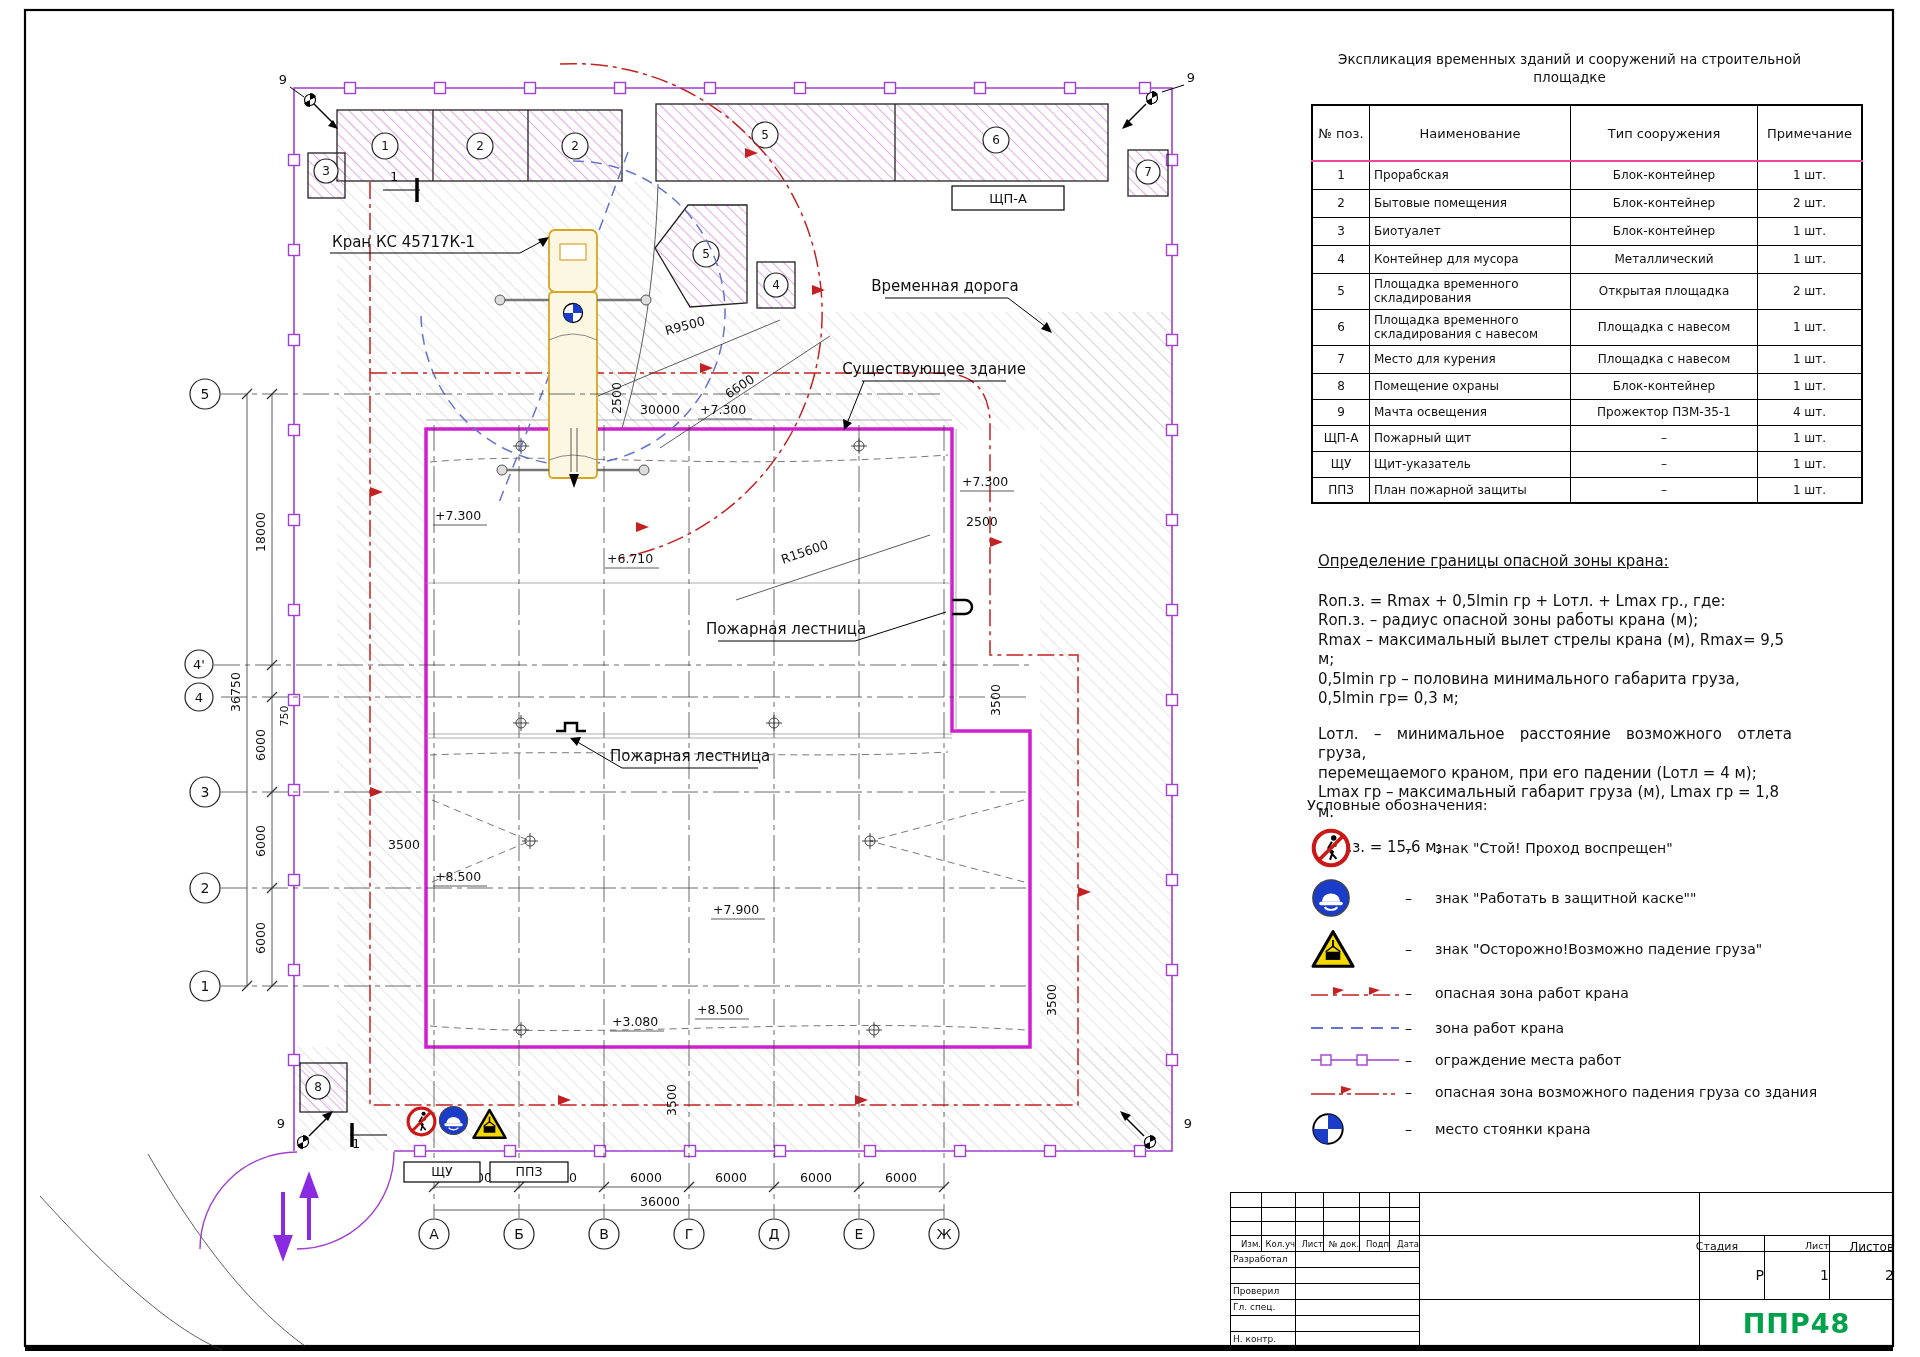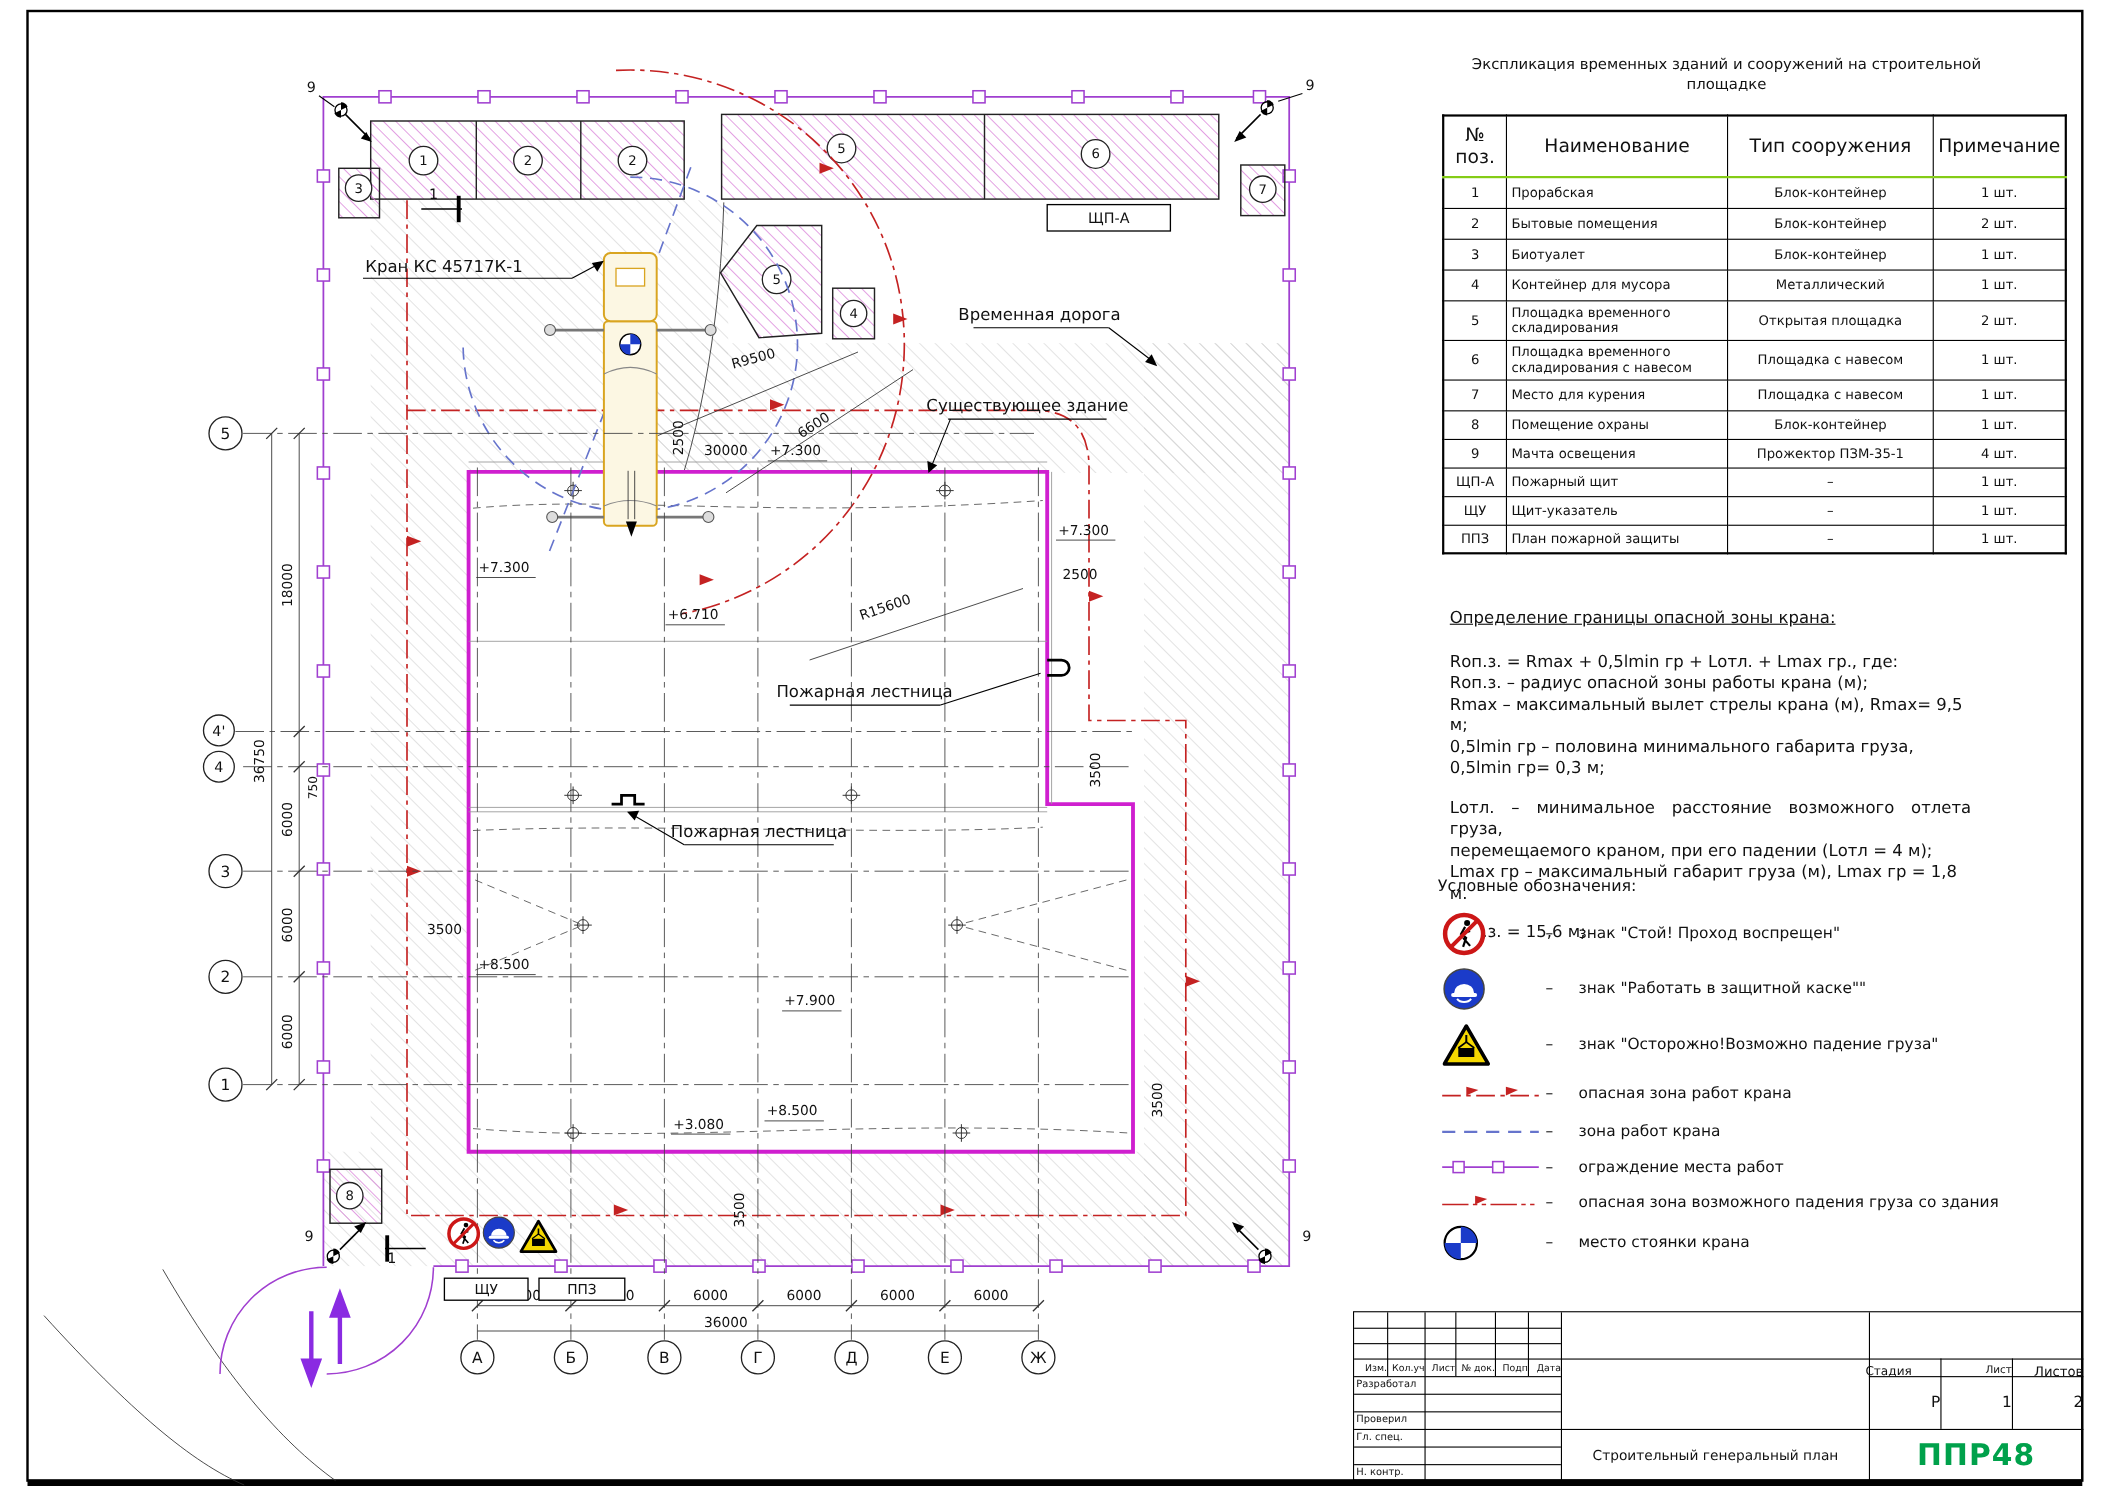--- a/index.html
+++ b/index.html
@@ -20,21 +20,21 @@
   .blk{fill:url(#hp);stroke:#222;stroke-width:1.3;}
   .flag{fill:#c42222;}
   .dimt{font-size:12.5px;}
   .lblt{font-size:15px;}
   .panel{position:absolute;}
   
   .expl-title{position:absolute;left:1311px;top:50px;width:517px;text-align:center;
       font-size:13.5px;line-height:18px;}
   .expl{position:absolute;left:1311px;top:104px;border-collapse:collapse;border:2px solid #000;}
   .expl th,.expl td{border:1px solid #000;font-weight:normal;font-size:12px;padding:0 4px;}
-  .expl th{font-size:17px;border-bottom:2px solid #84cc16;height:54px;}
+  .expl th{font-size:13px;border-bottom:2px solid #ec4899;height:54px;}
   .expl tr{height:28px;}
   .expl tr.r2{height:36px;}
   .expl tr.rs{height:26px;}
   .c{text-align:center;} .l{text-align:left;padding-left:7px;}
   
   .dz{position:absolute;left:1318px;top:552px;width:474px;font-size:15px;line-height:19.5px;}
   .dz .t{text-decoration:underline;display:inline-block;margin-bottom:20px;}
   .dz .just{text-align:justify;text-align-last:justify;margin-top:16px;}
   .dz .last{margin-top:16px;}
   
@@ -650,17 +650,16 @@
   <div class="cell" style="left:2px;top:61px;width:62px;text-align:left;font-size:9px">Разработал</div>
   <div class="cell" style="left:2px;top:93px;width:62px;text-align:left;font-size:9px">Проверил</div>
   <div class="cell" style="left:2px;top:109px;width:62px;text-align:left;font-size:9px">Гл. спец.</div>
   <div class="cell" style="left:2px;top:141px;width:62px;text-align:left;font-size:9px">Н. контр.</div>
   <div class="cell" style="left:442px;top:47px;width:65px;font-size:11px">Стадия</div>
   <div class="cell" style="left:533px;top:47px;width:65px;font-size:9.5px">Лист</div>
   <div class="cell" style="left:598px;top:47px;width:65px;font-size:12px">Листов</div>
   <div class="cell" style="left:468px;top:74px;width:65px;font-size:14px">Р</div>
   <div class="cell" style="left:533px;top:74px;width:65px;font-size:14px">1</div>
   <div class="cell" style="left:598px;top:74px;width:65px;font-size:14px">2</div>
-  <div class="cell dtit">Строительный генеральный план</div>
   <div class="cell logo" style="color:#00a14b">ППР48</div>
 </div>
 
 </div>
 
 </body></html>

